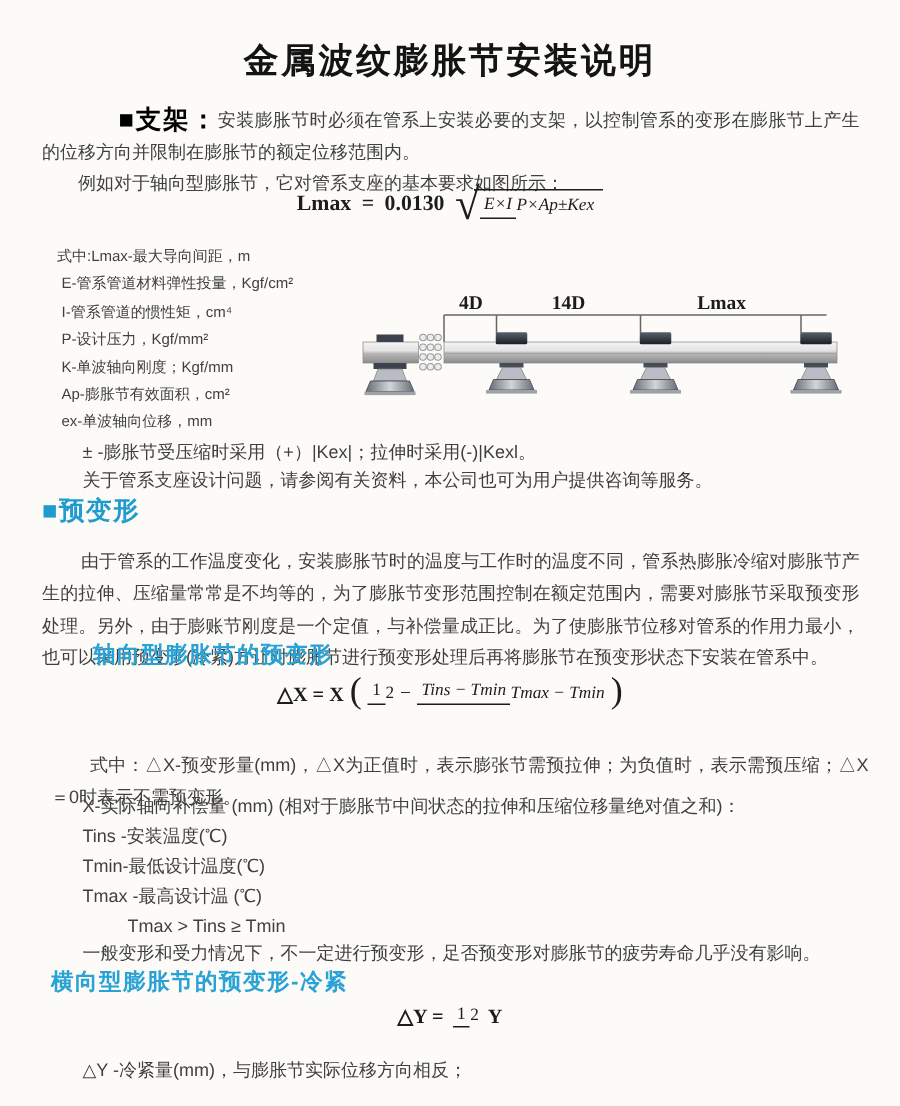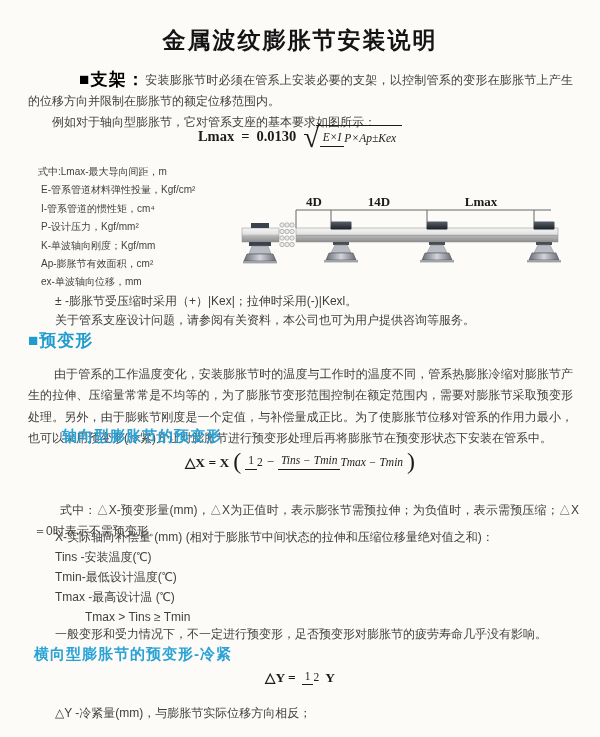--- a/index.html
+++ b/index.html
@@ -54,21 +54,21 @@
   .consult-note{top:310px;left:55px;white-space:nowrap;}
   .h-predeform{top:329px;left:28px;}
   .p-predeform{top:352px;left:28px;width:545px;text-indent:26px;line-height:21.3px;}
   .h-axial{top:427px;left:62px;}
   .n0{top:488px;left:34px;width:545px;text-indent:26px;line-height:21px;}
   .n1{top:527px;left:55px;}
   .n2{top:547px;left:55px;}
   .n3{top:567px;left:55px;}
   .n4{top:587px;left:55px;}
   .n5{top:607px;left:55px;margin-left:30px;}
-  .n6{top:625px;left:55px;width:518px;font-family:Liberation Mono, monospace;}
+  .n6{top:625px;left:55px;width:518px;}
   .h-lateral{top:645px;left:34px;}
   .final-note{top:703px;left:55px;}
   .diagram{top:191px;left:238px;width:327px;height:82px;}
 </style>
 </head>
 <body>
 
 <div class="page">
 
   <h1 class="abs page-title">金属波纹膨胀节安装说明</h1>

